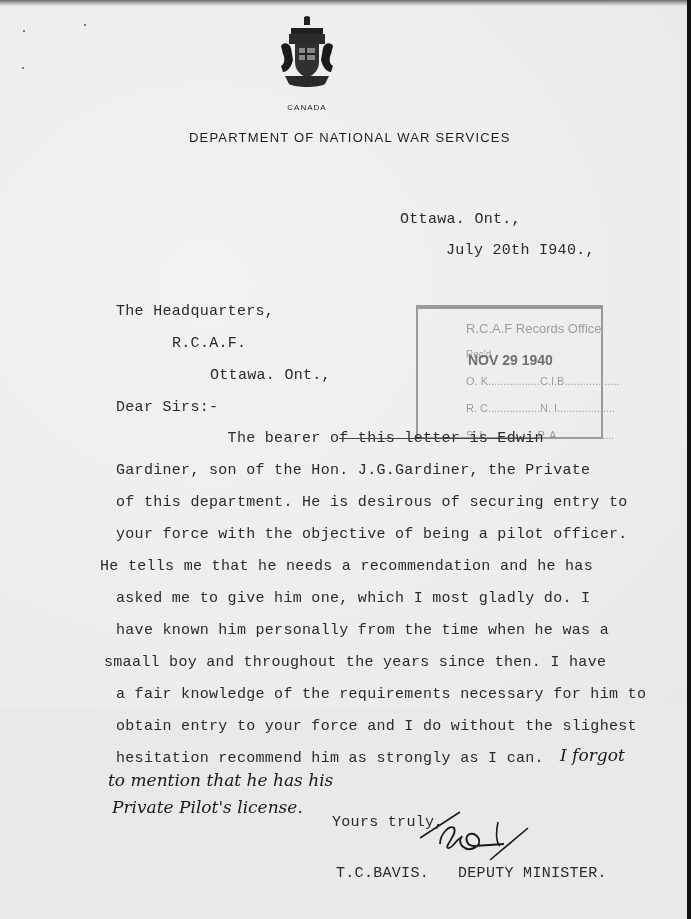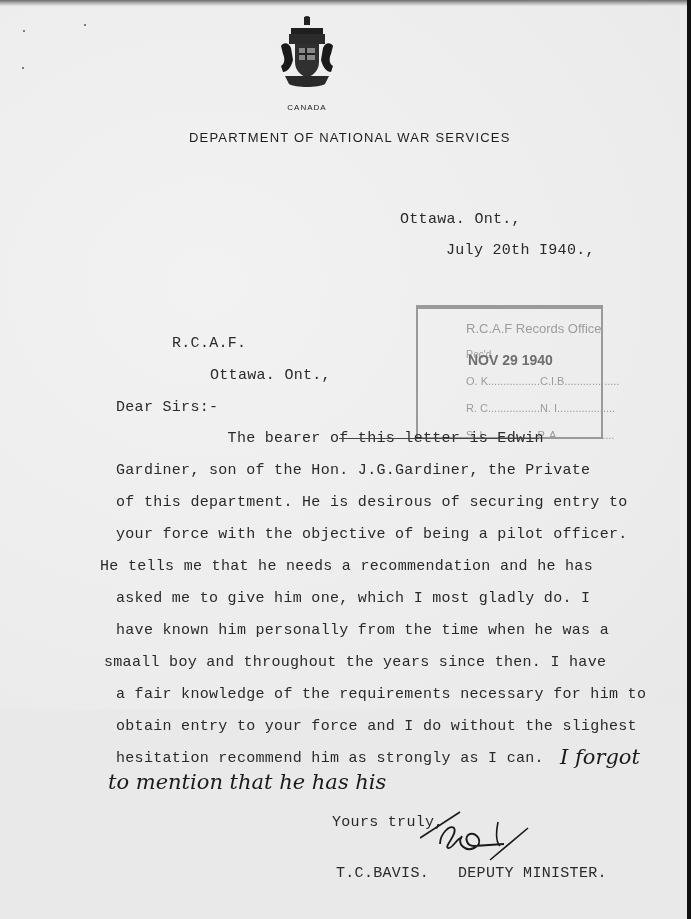--- a/index.html
+++ b/index.html
@@ -52,21 +52,21 @@
   .stamp .r3 { top: 66px; }
   .stamp .r4 { top: 93px; }
   .stamp .r5 { top: 120px; }
 
   .strike {
     position: absolute; left: 339px; top: 438px; width: 200px; height: 1px; background: #444;
   }
 
   .hand {
     position: absolute; white-space: pre;
-    font-family: "DejaVu Serif", serif; font-style: italic; font-size: 21px; color: #1a1a1a;
+    font-family: "DejaVu Serif", serif; font-style: italic; font-size: 17px; color: #1a1a1a;
   }
   .signature { position: absolute; left: 420px; top: 800px; width: 120px; height: 70px; }
 </style>
 </head>
 <body>
 
 <div class="page">
   <span class="speck" style="left:23px;top:30px"></span>
   <span class="speck" style="left:22px;top:67px"></span>
   <span class="speck" style="left:84px;top:24px"></span>
@@ -83,20 +83,21 @@
     <path d="M54 30 c-2 -4 -8 -4 -10 2 l-2 12 c2 8 6 12 10 12 l2 -6 c-4 -2 -4 -8 -2 -12z" fill="#1a1a1a"></path>
     <path d="M6 60 h44 l-4 8 c-6 4 -30 4 -36 0z" fill="#2a2a2a"></path>
   </svg>
 
   <div class="letterhead-country">CANADA</div>
   <div class="letterhead-dept">DEPARTMENT OF NATIONAL WAR SERVICES</div>
 
   <div class="tw" style="left:400px;top:211px">Ottawa. Ont.,</div>
   <div class="tw" style="left:446px;top:242px">July 20th I940.,</div>
 
+  <div class="tw" style="left:116px;top:303px">The Headquarters,</div>
   <div class="tw" style="left:172px;top:335px">R.C.A.F.</div>
   <div class="tw" style="left:210px;top:367px">Ottawa. Ont.,</div>
   <div class="tw" style="left:116px;top:399px">Dear Sirs:-</div>
 
   <div class="stamp">
     <div class="row title">R.C.A.F Records Office</div>
     <div class="row recd">Rec'd</div>
     <div class="date">NOV 29 1940</div>
     <div class="row r3">O. K.................C.I.B..................</div>
     <div class="row r4">R. C.................N. I...................</div>
@@ -111,20 +112,21 @@
   <div class="tw" style="left:100px;top:558px">He tells me that he needs a recommendation and he has</div>
   <div class="tw" style="left:116px;top:590px">asked me to give him one, which I most gladly do. I</div>
   <div class="tw" style="left:116px;top:622px">have known him personally from the time when he was a</div>
   <div class="tw" style="left:104px;top:654px">smaall boy and throughout the years since then. I have</div>
   <div class="tw" style="left:116px;top:686px">a fair knowledge of the requirements necessary for him to</div>
   <div class="tw" style="left:116px;top:718px">obtain entry to your force and I do without the slighest</div>
   <div class="tw" style="left:116px;top:750px">hesitation recommend him as strongly as I can.</div>
 
   <div class="hand" style="left:560px;top:745px">I forgot</div>
   <div class="hand" style="left:108px;top:770px">to mention that he has his</div>
+  <div class="hand" style="left:112px;top:797px">Private Pilot's license.</div>
 
   <div class="tw" style="left:332px;top:814px">Yours truly,</div>
 
   <svg class="signature" viewBox="0 0 120 70">
     <path d="M0 38 L40 12" stroke="#1a1a1a" stroke-width="1.6" fill="none"></path>
     <path d="M20 44 c0 -10 10 -20 14 -16 c4 6 -10 18 -6 20 c4 2 10 -12 14 -10" stroke="#1a1a1a" stroke-width="1.8" fill="none"></path>
     <path d="M42 36 c-6 8 4 16 12 12 c10 -4 4 -16 -4 -14 c-6 2 -4 12 4 12 l30 -2" stroke="#1a1a1a" stroke-width="2" fill="none"></path>
     <path d="M78 22 c-2 10 -2 20 2 24 M70 60 L108 28" stroke="#1a1a1a" stroke-width="1.6" fill="none"></path>
   </svg>
 

